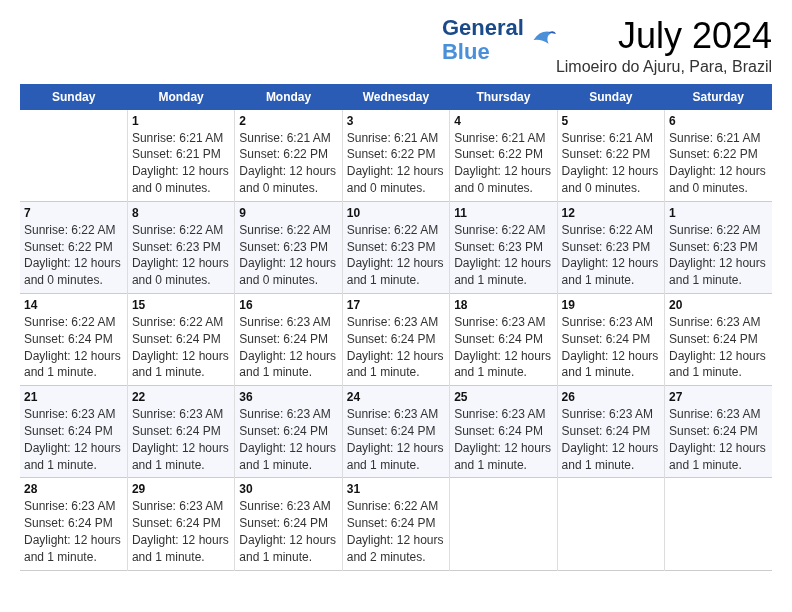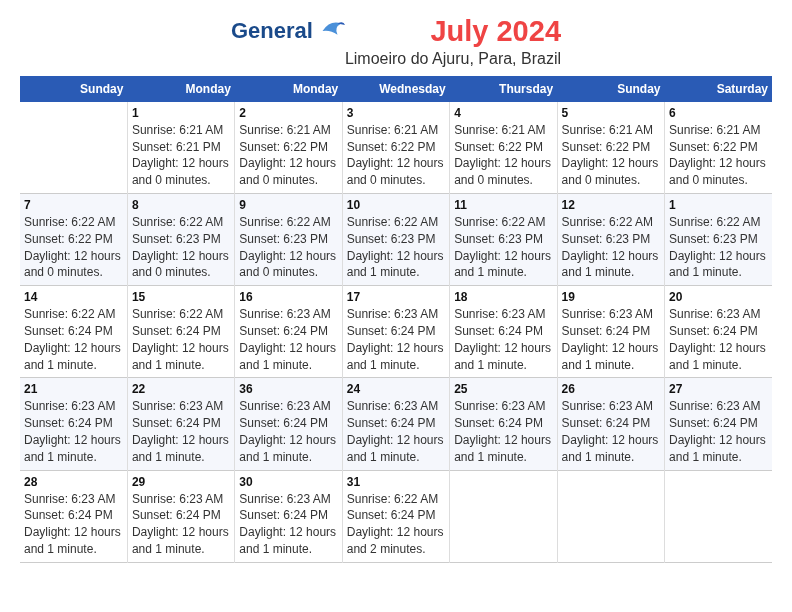--- a/index.html
+++ b/index.html
@@ -5,21 +5,21 @@
     * { box-sizing: border-box; margin: 0; padding: 0; }
     body {
       font-family: Arial, sans-serif;
       background: #fff;
       width: 792px;
       min-height: 612px;
       padding: 16px 20px;
     }
     .header {
       display: flex;
-      justify-content: center;
+      justify-content: flex-end;
       align-items: flex-start;
       margin-bottom: 8px;
     }
     .logo {
       display: flex;
       align-items: center;
     }
     .logo-text {
       font-size: 22px;
       font-weight: bold;
@@ -31,40 +31,40 @@
     }
     .logo-bird {
       width: 30px;
       height: 30px;
       margin-left: 2px;
     }
     .title-block {
       text-align: right;
     }
     .main-title {
-      font-size: 29px;
-      font-weight: bold;
-      color: #ef4444;
+      font-size: 36px;
+      font-weight: normal;
+      color: #000000;
       line-height: 1.1;
     }
     .subtitle {
       font-size: 16px;
       color: #333;
       margin-top: 2px;
     }
     table {
       width: 100%;
       border-collapse: collapse;
       font-size: 11px;
     }
     thead tr th {
       background-color: #2a5bb5;
       color: #fff;
       padding: 6px 4px;
-      text-align: right;
+      text-align: center;
       font-size: 12px;
       font-weight: bold;
     }
     tbody tr {
       border-bottom: 1px solid #ccc;
     }
     tbody tr:nth-child(even) {
       background: #f5f7fc;
     }
     tbody tr:nth-child(odd) {
@@ -91,20 +91,21 @@
     }
   </style>
 </head>
 <body>
 
 <div class="header">
   <div class="logo">
     <div>
       <div class="logo-text">
         <span>General</span>
+        <span style="color:#4a90d9;">Blue</span>
       </div>
     </div>
     <svg class="logo-bird" viewBox="0 0 40 40">
       <path d="M10,20 Q20,5 35,10 Q25,15 30,25 Q20,18 10,20Z" fill="#4a90d9"></path>
       <path d="M30,10 Q38,6 40,12 Q35,11 30,10Z" fill="#2a5bb5"></path>
     </svg>
   </div>
   <div class="title-block">
     <div class="main-title">July 2024</div>
     <div class="subtitle">Limoeiro do Ajuru, Para, Brazil</div>

